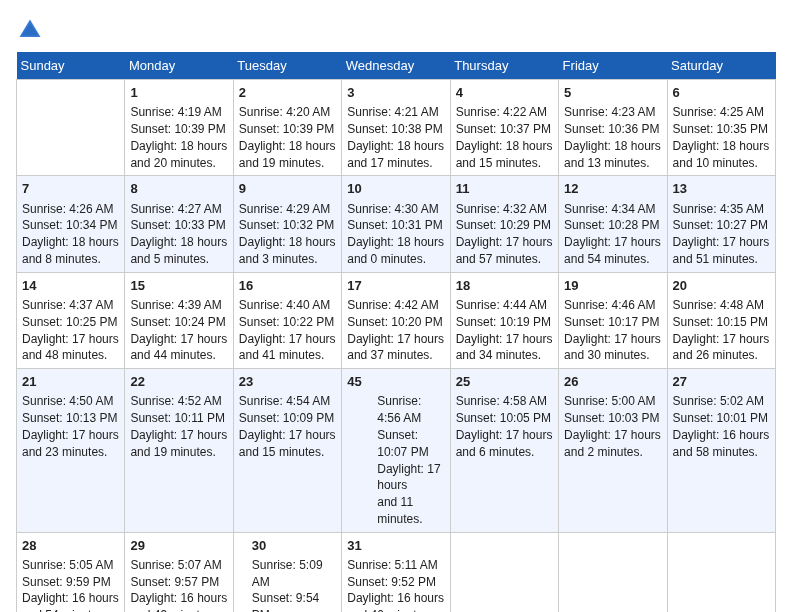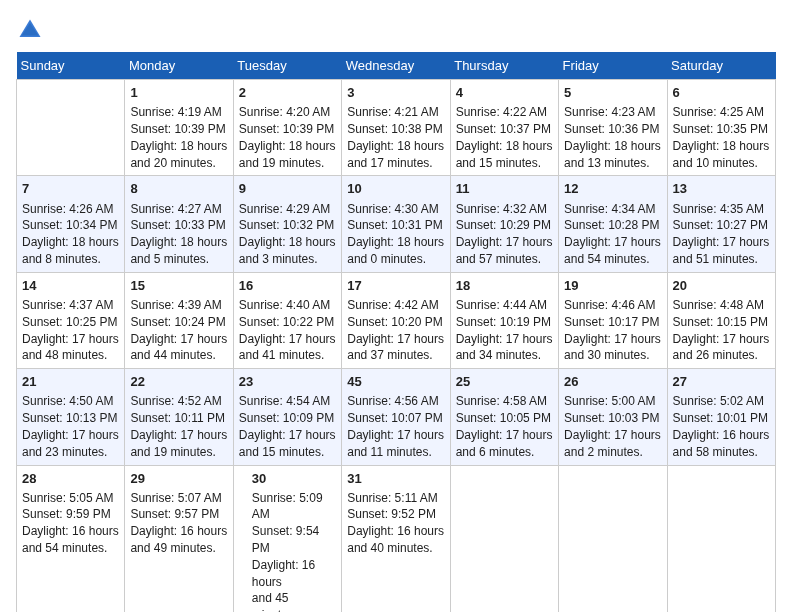--- a/index.html
+++ b/index.html
@@ -282,21 +282,21 @@
         </td>
         <td style="background-color: rgb(240, 244, 255);">
           <span class="day-num">23</span>
           <div class="cell-text" style="white-space: pre-line;">Sunrise: 4:54 AM
 Sunset: 10:09 PM
 Daylight: 17 hours
 and 15 minutes.</div>
         </td>
         <td style="background-color: rgb(240, 244, 255);">
           <span class="day-num">45</span>
-          <div class="cell-text" style="white-space: pre-line;">Sunrise: 4:56 AM
+          <div class="cell-text" style="white-space: pre-line; margin-left: 30px;">Sunrise: 4:56 AM
 Sunset: 10:07 PM
 Daylight: 17 hours
 and 11 minutes.</div>
         </td>
         <td style="background-color: rgb(240, 244, 255);">
           <span class="day-num">25</span>
           <div class="cell-text" style="white-space: pre-line;">Sunrise: 4:58 AM
 Sunset: 10:05 PM
 Daylight: 17 hours
 and 6 minutes.</div>

